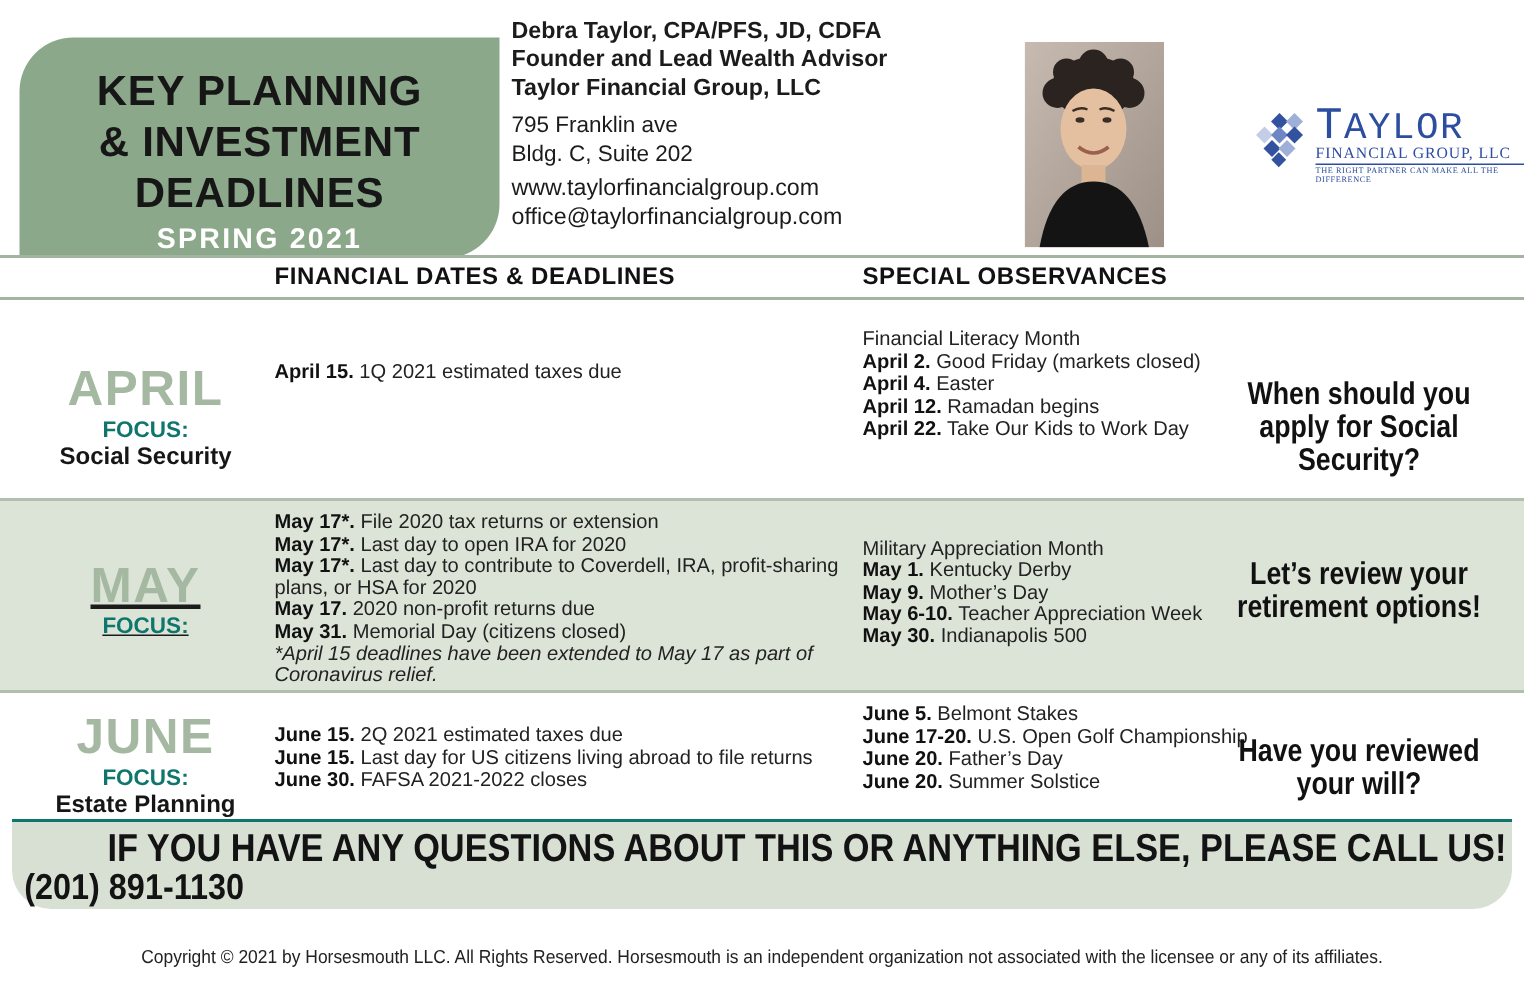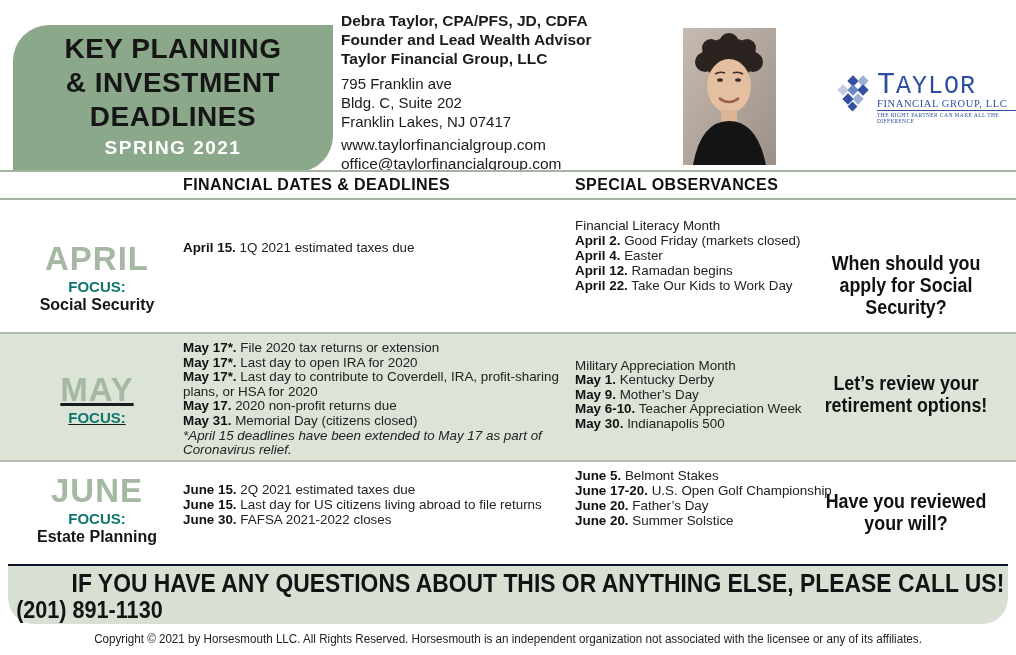--- a/index.html
+++ b/index.html
@@ -3,21 +3,21 @@
 <meta charset="utf-8">
 <style>
   html,body{margin:0;padding:0;background:#fff;}
   body{font-family:"Liberation Sans", sans-serif; color:#1b1b1b;}
   #page{position:relative;width:1016px;height:655px;background:#fff;overflow:hidden;}
 
   
   .title-box{position:absolute;left:13px;top:25px;width:320px;height:147px;
     background:#8ca88a;border-radius:36px 0 36px 0;text-align:center;}
   .title-line{font-weight:bold;font-size:28px;line-height:34px;color:#161616;letter-spacing:.5px;}
-  .title-wrap{padding-top:7px;}
+  .title-wrap{padding-top:19px;}
   .season{font-weight:bold;font-size:19px;color:#ffffff;letter-spacing:1.5px;margin-top:3px;}
 
   .contact{position:absolute;left:341px;top:11px;width:330px;}
   .c-bold{font-weight:bold;font-size:15.5px;line-height:19px;}
   .c-addr{font-size:15px;line-height:19px;}
   .c-link{font-size:15.5px;line-height:19px;}
   .gap6{height:6px;} .gap4{height:4px;}
 
   .photo{position:absolute;left:683px;top:28px;width:93px;height:137px;overflow:hidden;}
 
@@ -57,22 +57,22 @@
   .callout{position:absolute;left:806px;width:200px;text-align:center;}
   .callout-inner{display:inline-block;font-weight:bold;font-size:21px;line-height:22px;color:#111;
     transform:scaleX(.85);transform-origin:center top;white-space:normal;}
 
   
   .sec-april .month-col{top:42px;} .sec-april .fin-col{top:40px;} .sec-april .obs-col{top:18px;} .sec-april .callout{top:52px;}
   .sec-may .month-col{top:39px;text-decoration:underline;} .sec-may .fin-col{top:7px;} .sec-may .obs-col{top:24px;} .sec-may .callout{top:38px;}
   .sec-june .month-col{top:12px;} .sec-june .fin-col{top:20px;} .sec-june .obs-col{top:6px;} .sec-june .callout{top:28px;}
 
   
-  .call-band{position:absolute;left:8px;top:564px;width:1000px;height:60px;background:#d8e0d4;
-    border-top:2px solid #0f172a;border-radius:0 0 26px 26px;text-align:center;box-sizing:border-box;}
+  .call-band{position:absolute;left:8px;top:546px;width:1000px;height:60px;background:#d8e0d4;
+    border-top:2px solid #0f766e;border-radius:0 0 26px 26px;text-align:center;box-sizing:border-box;}
   .call-line{display:inline-block;font-weight:bold;font-size:26px;line-height:28px;color:#131313;
     transform:scaleX(.88);transform-origin:center top;margin-top:3px;white-space:nowrap;}
   .phone-line{display:block;text-align:left;}
   .phone-inner{display:inline-block;font-weight:bold;font-size:24px;line-height:26px;color:#131313;
     transform:scaleX(.9);transform-origin:center top;}
   .copyright{position:absolute;left:0;top:629px;width:1016px;text-align:center;}
   .copyright-inner{display:inline-block;font-size:12.5px;color:#222;transform:scaleX(.93);transform-origin:center top;}
 </style>
 </head>
 <body>
@@ -88,21 +88,20 @@
     </div>
   </div>
 
   <div class="contact">
     <div class="c-bold">Debra Taylor, CPA/PFS, JD, CDFA</div>
     <div class="c-bold">Founder and Lead Wealth Advisor</div>
     <div class="c-bold">Taylor Financial Group, LLC</div>
     <div class="gap6"></div>
     <div class="c-addr">795 Franklin ave</div>
     <div class="c-addr">Bldg. C, Suite 202</div>
-    <div class="c-addr">Franklin Lakes, NJ  07417</div>
     <div class="gap4"></div>
     <div class="c-link">www.taylorfinancialgroup.com</div>
     <div class="c-link">office@taylorfinancialgroup.com</div>
   </div>
 
   <div class="photo">
     <svg width="93" height="137" viewBox="0 0 93 137" xmlns="http://www.w3.org/2000/svg">
       <defs>
         <linearGradient id="bgph" x1="0" y1="0" x2="1" y2="1">
           <stop offset="0" stop-color="#c7bab0"></stop>

